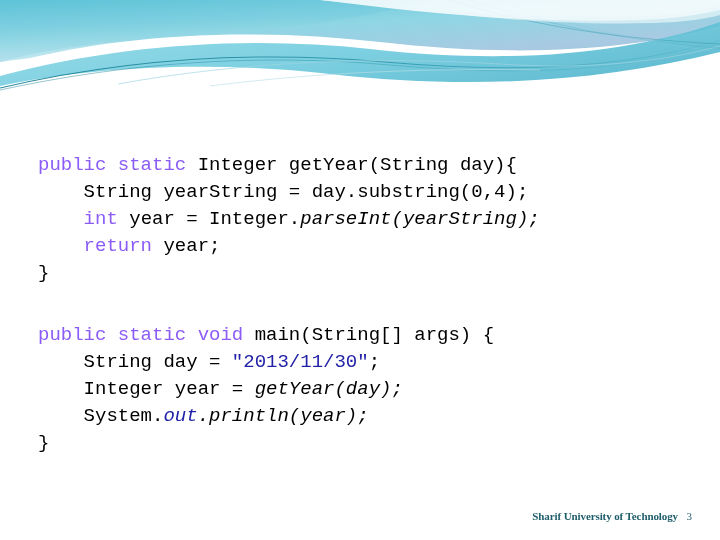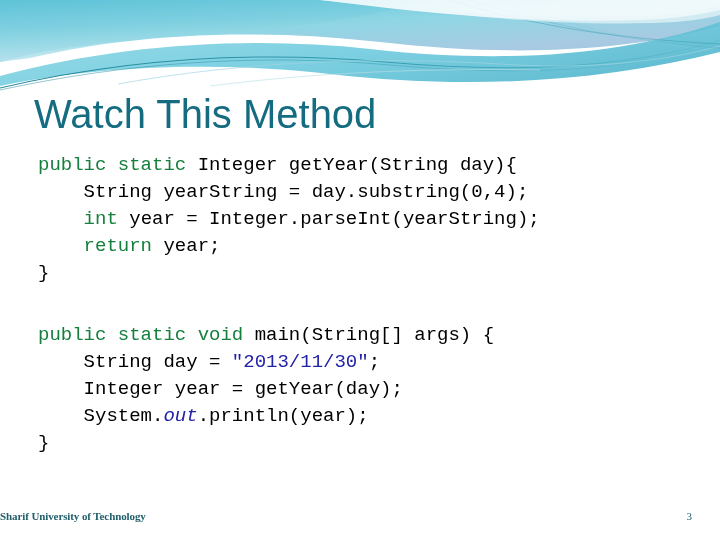--- a/index.html
+++ b/index.html
@@ -69,32 +69,32 @@
     white-space: pre;
   }
   #code-block-1 { top: 152px; }
   #code-block-2 { top: 322px; }
 
   .code-line {
     white-space: pre;
     min-height: 27px;
   }
 
-  .kw   { color: #15803d; }
+  .kw   { color: #8b5cf6; }
   .str  { color: #2222A8; }
-  .it   { }
+  .it   { font-style: italic; }
   .fld  { color: #2222A8; font-style: italic; margin-top: 16px; }
 
   
   #footer-text {
     position: absolute;
     left: 0;
     top: 510px;
     width: 678px;
-    text-align: left;
+    text-align: right;
     font-family: "Liberation Serif", serif;
     font-size: 11px;
     font-weight: bold;
     color: #1F5E6B;
     letter-spacing: -0.1px;
   }
   #page-number {
     position: absolute;
     right: 28px;
     top: 510px;
@@ -153,21 +153,20 @@
       <path d="M450,0 C520,22 600,38 720,44" fill="none" stroke="#2E97AB" stroke-width="0.8" opacity="0.55"></path>
       <path d="M470,0 C545,24 620,40 720,48" fill="none" stroke="#4FB0C6" stroke-width="0.7" opacity="0.5"></path>
       <path d="M500,0 C570,26 640,42 720,52" fill="none" stroke="#7FC8D9" stroke-width="0.7" opacity="0.45"></path>
 
       <path d="M320,0 C420,12 520,24 640,20 C672,19 700,15 720,10 L720,0 Z" fill="#FFFFFF" opacity="0.85"></path>
       <path d="M355,0 C445,14 540,26 655,23 C684,22 706,19 720,15 L720,6
                C700,11 672,15 640,16 C520,20 420,9 320,0 Z" fill="#EAF7FA" opacity="0.7"></path>
     </svg>
   </div>
 
-  <div id="title">Watch This Method</div>
 
   <div class="code-block" id="code-block-1"><div class="code-line"><span class="kw">public static </span><span>Integer getYear(String day){</span></div><div class="code-line"><span>    String yearString = day.substring(0,4);</span></div><div class="code-line"><span class="kw">    int</span><span> year = Integer.</span><span class="it">parseInt(yearString);</span></div><div class="code-line"><span class="kw">    return</span><span> year;</span></div><div class="code-line"><span>}</span></div></div>
 
   <div class="code-block" id="code-block-2"><div class="code-line"><span class="kw">public static void </span><span>main(String[] args) {</span></div><div class="code-line"><span>    String day = </span><span class="str">"2013/11/30"</span><span>;</span></div><div class="code-line"><span>    Integer year = </span><span class="it">getYear(day);</span></div><div class="code-line"><span>    System.</span><span class="fld">out</span><span class="it">.println(year);</span></div><div class="code-line"><span>}</span></div></div>
 
   <div id="footer-text">Sharif University of Technology</div>
 
   <div id="page-number">3</div>
 
 </div>

